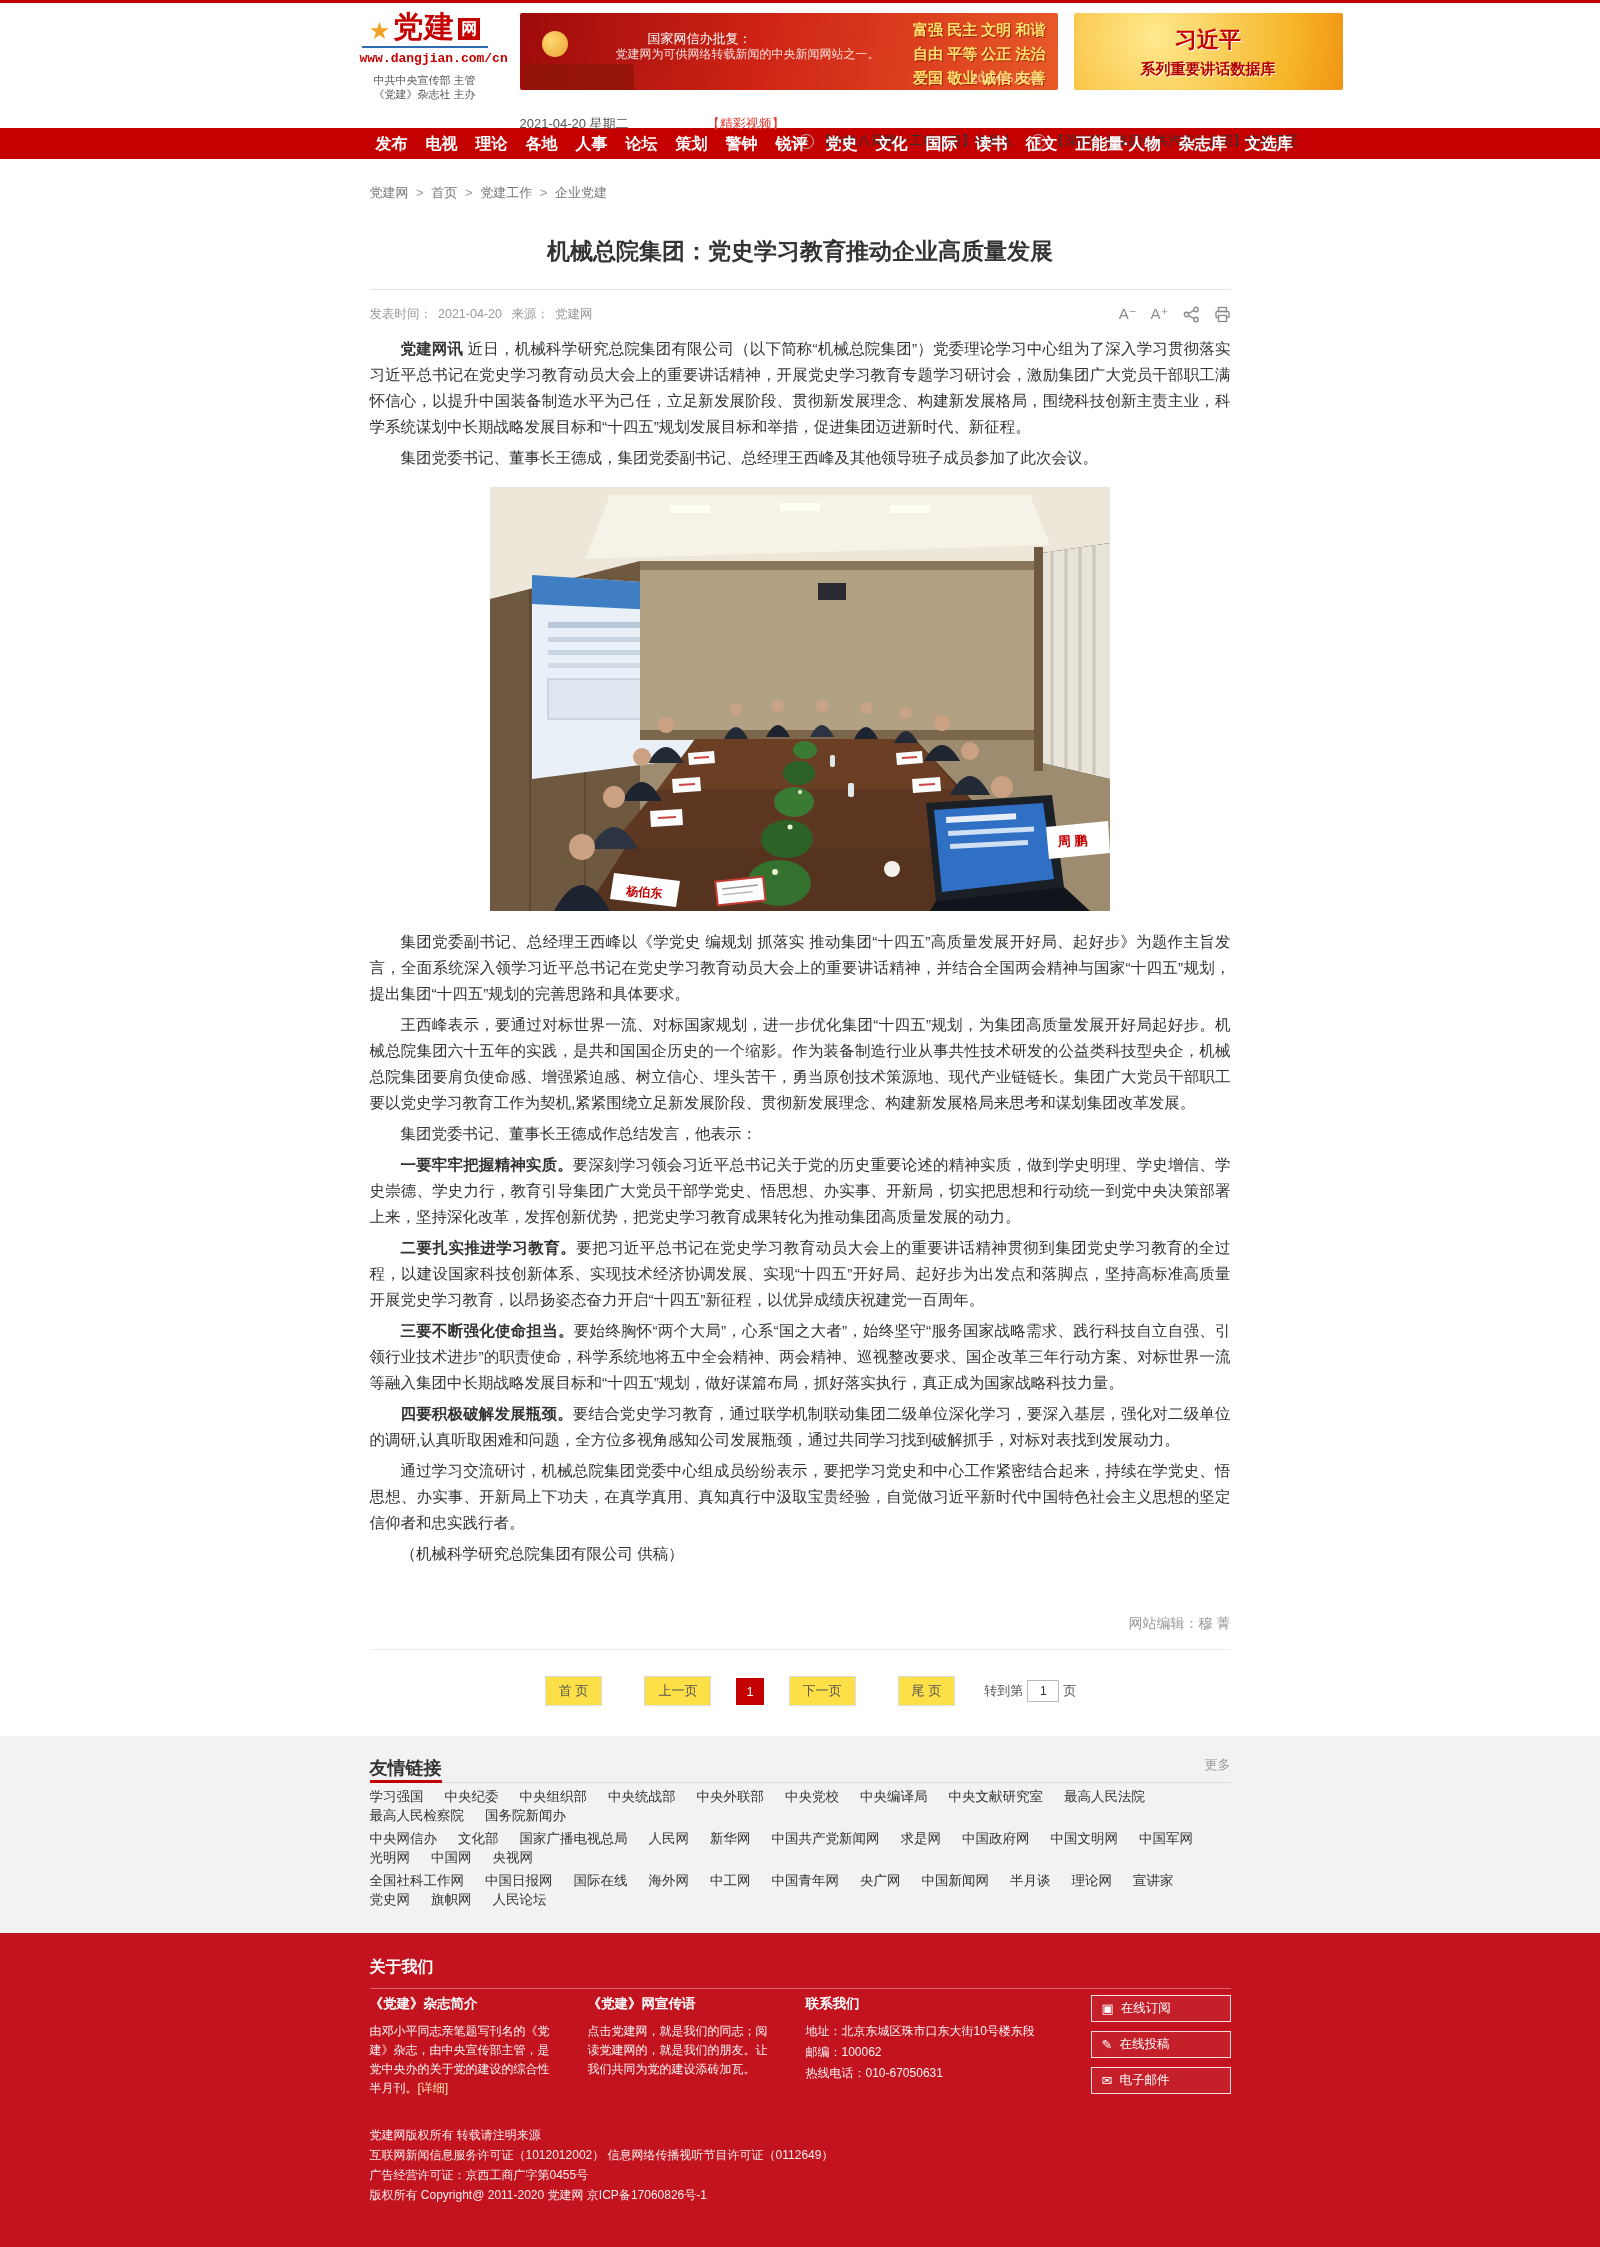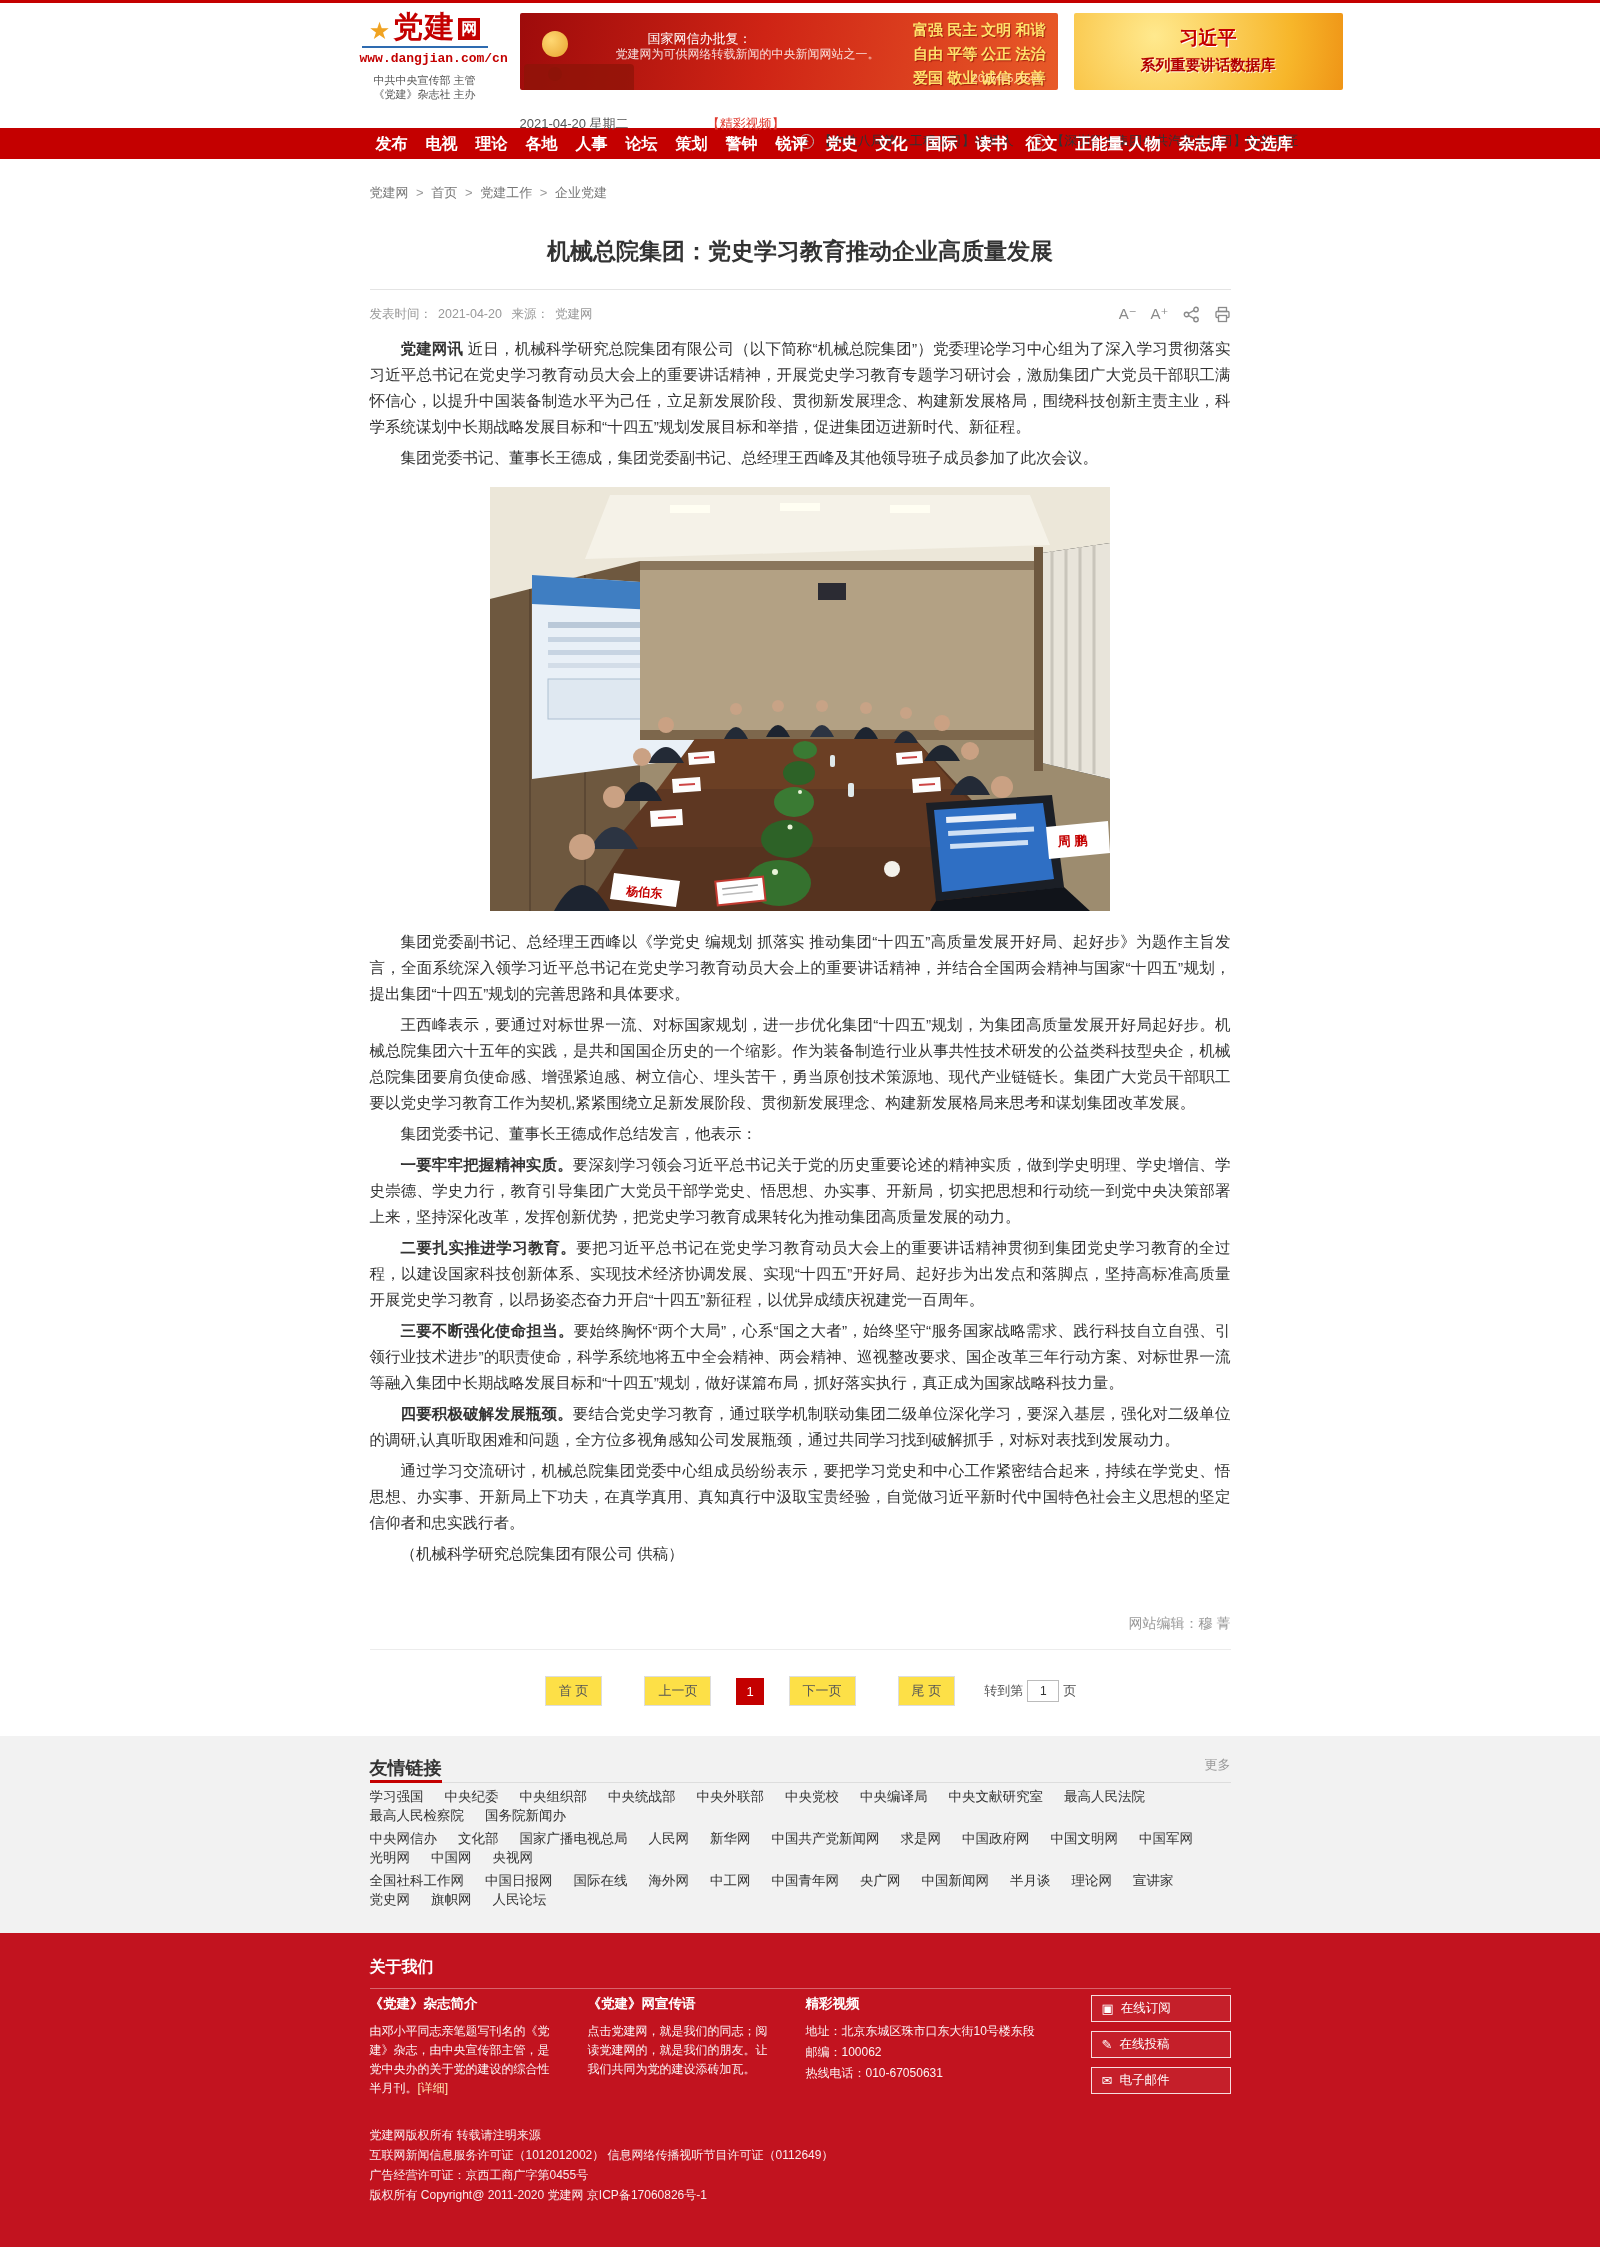--- a/index.html
+++ b/index.html
@@ -22,21 +22,21 @@
   .logo-url{color:#c40000;font-size:13px;font-weight:bold;font-family:"Liberation Mono","DejaVu Sans Mono",monospace;}
   .logo-sup{color:#555;font-size:11px;margin-top:7px;line-height:14px;}
   .banner1{position:absolute;left:262px;top:10px;width:538px;height:77px;background:linear-gradient(100deg,#9e0b0b,#cf2415 45%,#e85a28);overflow:hidden;border-radius:2px;}
   .b1-lantern{position:absolute;left:22px;top:18px;width:26px;height:26px;border-radius:50%;background:radial-gradient(circle at 35% 35%,#ffd873,#e8a32e);box-shadow:0 30px 0 -6px #8f1208;}
   .b1-gate{position:absolute;left:4px;bottom:0;width:110px;height:26px;background:#8d1408;opacity:.75;border-radius:4px 4px 0 0;}
   .b1-notice1{position:absolute;left:128px;top:17px;color:#fff;font-size:13px;}
   .b1-notice2{position:absolute;left:96px;top:33px;color:rgba(255,255,255,.85);font-size:12px;}
   .b1-values{position:absolute;right:12px;top:5px;text-align:right;color:#ffe26b;font-weight:bold;font-size:15px;line-height:24px;text-shadow:1px 1px 1px rgba(120,0,0,.6);}
   .b1-date{position:absolute;right:16px;bottom:4px;color:#ffd9a0;font-size:11px;}
   .banner2{position:absolute;left:816px;top:10px;width:269px;height:77px;background:radial-gradient(circle at 30% 30%,#ffe98e,#f7b62a 70%,#ef9416);text-align:center;border-radius:2px;}
-  .b2-line1{color:#c40000;font-weight:bold;font-size:19px;padding-top:12px;text-shadow:1px 1px 0 #fff;}
+  .b2-line1{color:#c40000;font-weight:bold;font-size:22px;padding-top:12px;text-shadow:1px 1px 0 #fff;}
   .b2-line2{color:#b30000;font-weight:bold;font-size:15px;margin-top:5px;text-shadow:1px 1px 0 rgba(255,255,255,.7);}
   .date-row{position:absolute;left:262px;top:94px;right:0;display:flex;align-items:center;font-size:13px;color:#555;}
   .ticker-label{color:#e03a2f;margin-left:78px;}
   .ticker-item{display:inline-flex;align-items:center;margin-left:14px;color:#333;margin-top:35px;}
   .play-icon{display:inline-flex;width:13px;height:13px;border:1px solid #bbb;border-radius:50%;align-items:center;justify-content:center;font-size:7px;color:#999;margin-right:5px;}
 
   
   .main-nav{background:#c40000;height:31px;}
   .main-nav .container{padding-left:112px;box-sizing:border-box;}
   .nav-item{display:inline-block;color:#fff;font-size:16px;font-weight:bold;line-height:31px;padding:0 6px;margin-right:6px;}
@@ -439,21 +439,21 @@
         <div class="footer-cols">
           <div class="fcol">
             <div class="fcol-title">《党建》杂志简介</div>
             <div class="fcol-text"><span>由邓小平同志亲笔题写刊名的《党建》杂志，由中央宣传部主管，是党中央办的关于党的建设的综合性半月刊。</span><a class="detail-link">[详细]</a></div>
           </div>
           <div class="fcol">
             <div class="fcol-title">《党建》网宣传语</div>
             <div class="fcol-text">点击党建网，就是我们的同志；阅读党建网的，就是我们的朋友。让我们共同为党的建设添砖加瓦。</div>
           </div>
           <div class="fcol fcol-wide">
-            <div class="fcol-title">精彩视频</div>
+            <div class="fcol-title">联系我们</div>
             <div class="fcol-text">
               <div>地址：北京东城区珠市口东大街10号楼东段</div>
               <div>邮编：100062</div>
               <div>热线电话：010-67050631</div>
             </div>
           </div>
           <div class="fbtns">
 
               <a class="fbtn">
                 <span class="ficon">▣</span>

